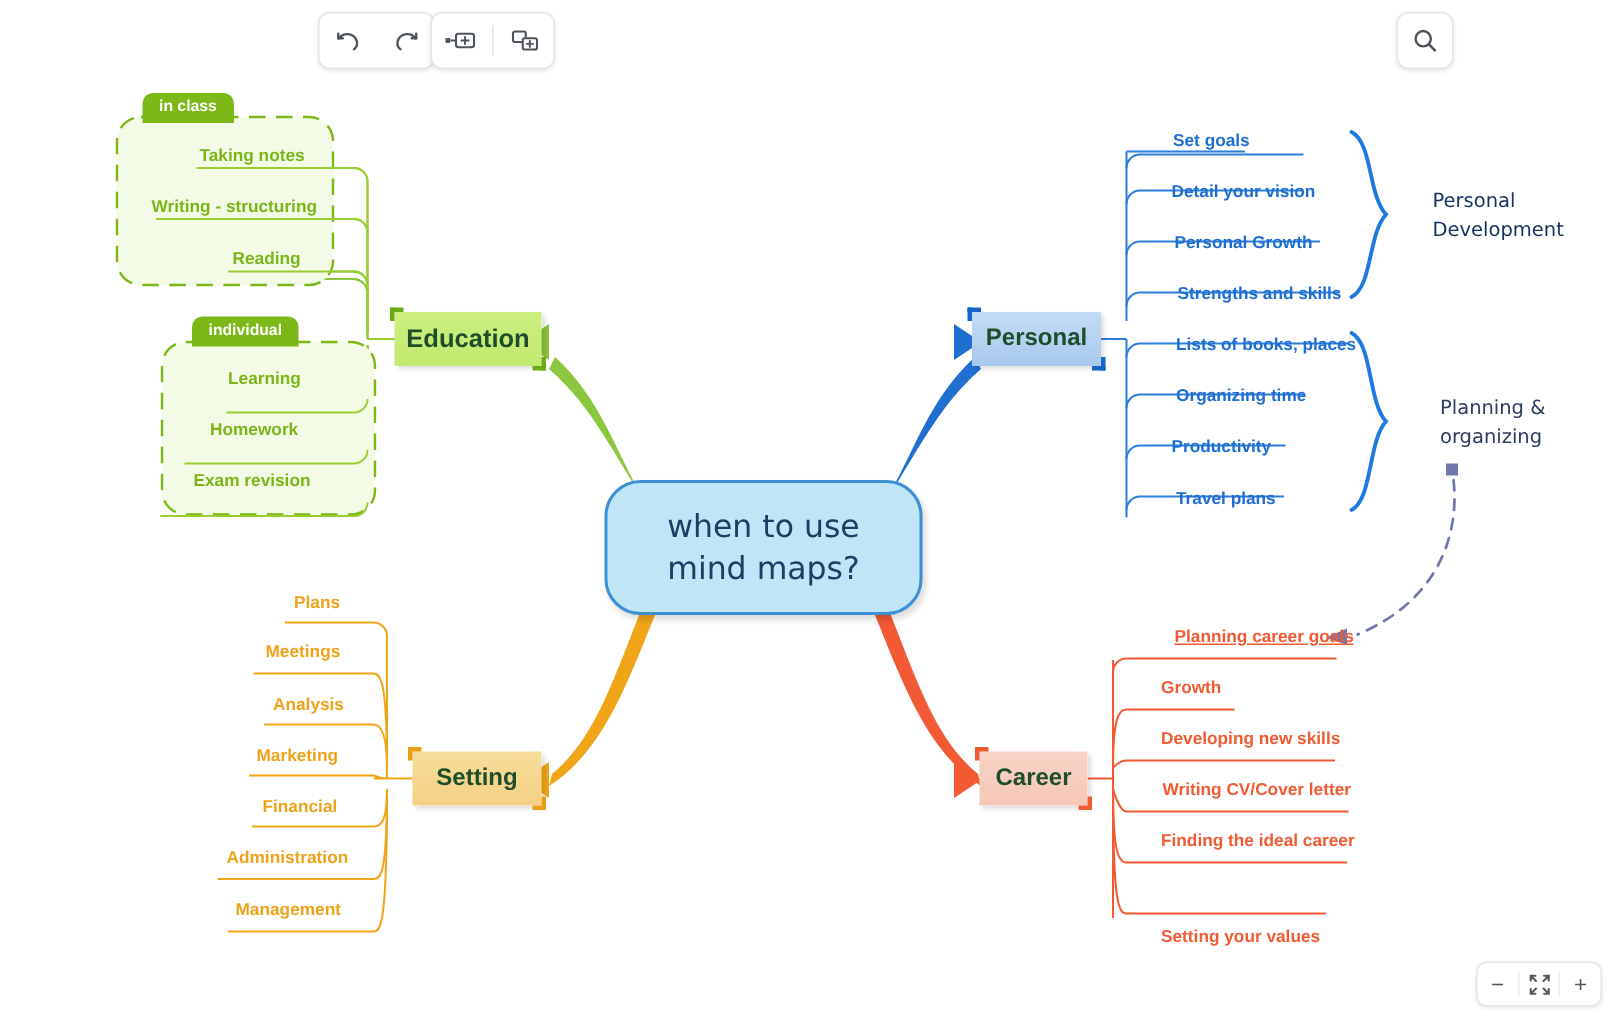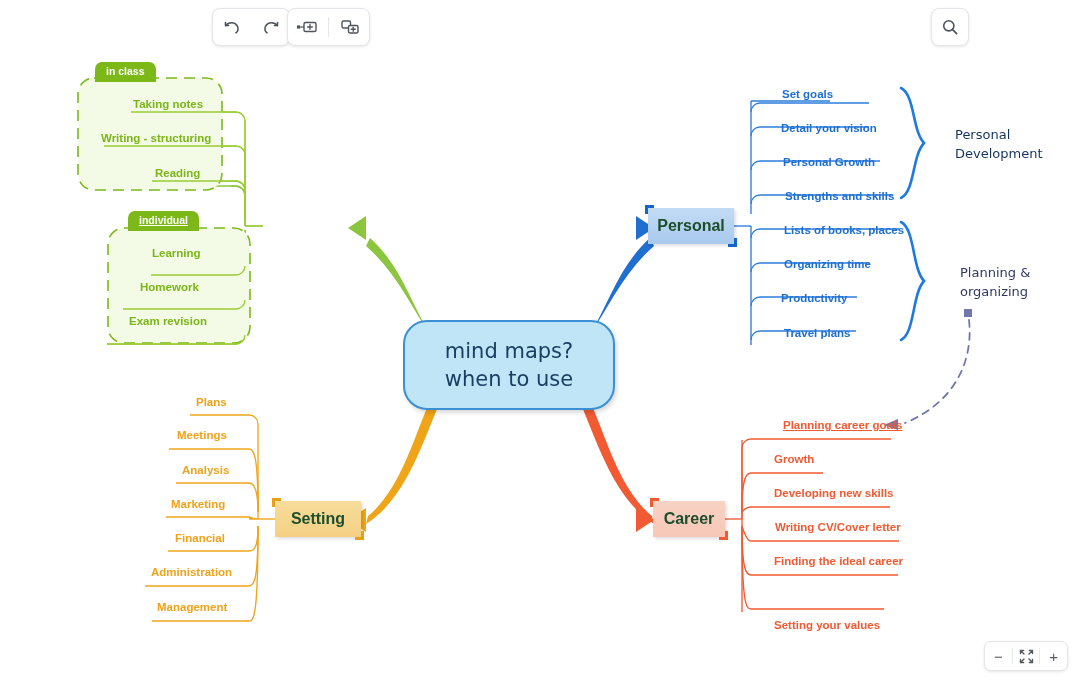--- a/index.html
+++ b/index.html
@@ -159,21 +159,21 @@
     position: absolute;
     background: #7cb918;
     color: #ffffff;
     font-size: 10.5px; font-weight: bold;
     padding: 4px 11px 5px 11px;
     border-radius: 7px 7px 0 0;
     z-index: 4;
     line-height: 1;
   }
   #badge-in-class { left: 95px; top: 62px; }
-  #badge-individual { left: 128px; top: 211px; text-decoration: underline; }
+  #badge-individual { left: 128px; top: 211px; }
 </style>
 </head>
 <body>
 
 <div id="app">
 
 
   <div class="tb-group" id="grp-history">
     <div class="tb-btn">
       <svg width="19" height="19" viewBox="0 0 19 19">
@@ -315,24 +315,29 @@
 
       <path d="M969,320 C973,355 960,400 905,423" stroke="#6f77ab" stroke-width="1.8" fill="none" stroke-dasharray="7 6" stroke-linecap="round"></path>
       <rect x="964" y="309" width="8" height="8" fill="#6f77ab"></rect>
       <polygon points="898,419 898,430 884,425" fill="#6f77ab"></polygon>
     </svg>
 
     <div class="badge" id="badge-in-class">in class</div>
     <div class="badge" id="badge-individual">individual</div>
 
     <div class="node" id="node-center">
+      <span>when to use</span>
       <span>mind maps?</span>
-      <span>when to use</span>
-    </div>
-
+    </div>
+
+    <div class="node" id="node-education">
+      <span class="corner c-tl"></span>
+      <span>Education</span>
+      <span class="corner c-br"></span>
+    </div>
 
     <div class="node" id="node-personal">
       <span class="corner c-tl"></span>
       <span>Personal</span>
       <span class="corner c-br"></span>
     </div>
 
     <div class="node" id="node-business">
       <span class="corner c-tl"></span>
       <span>Setting</span>

